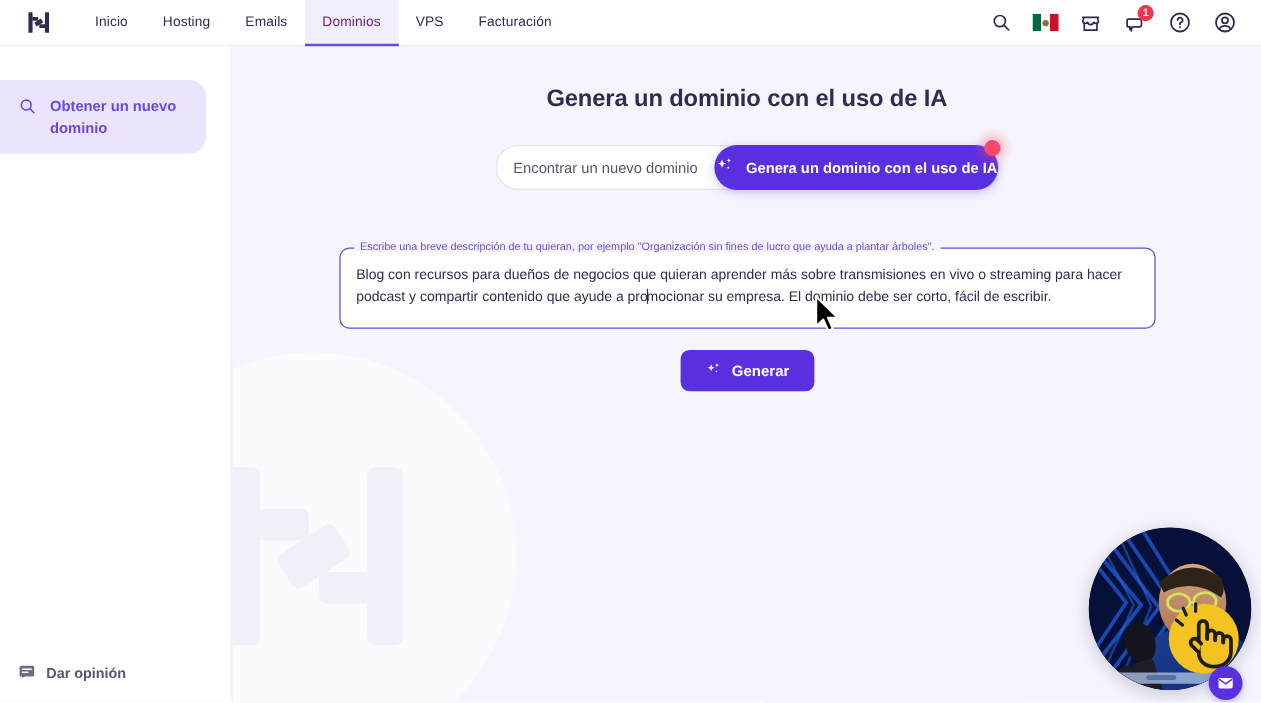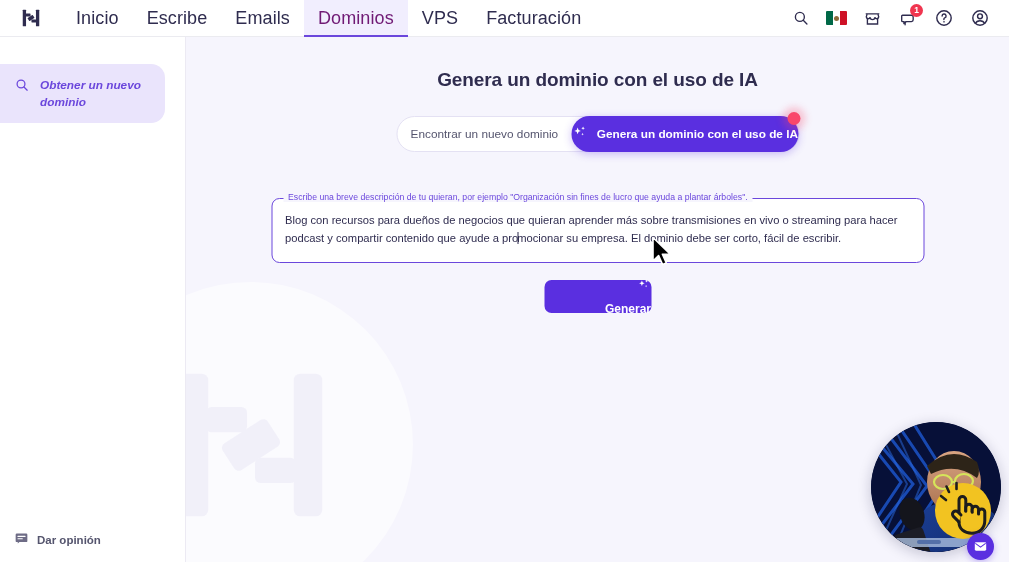--- a/index.html
+++ b/index.html
@@ -23,21 +23,21 @@
   .logo-wrap {
     width: 62px; display: flex; align-items: center; justify-content: center;
     cursor: pointer;
   }
   .logo-wrap svg { display: block; }
 
   .nav-items { display: flex; align-items: stretch; }
   .nav-item {
     display: flex; align-items: center; justify-content: center;
     padding: 0 14px;
-    font-size: 18px; color: #2f2c4f; letter-spacing: .1px;
+    font-size: 11px; color: #2f2c4f; letter-spacing: .1px;
     cursor: pointer; position: relative;
     white-space: nowrap;
   }
   .nav-item.active {
     color: #701a75; background: #f1eefe;
   }
   .nav-item.active::after {
     content: ""; position: absolute; left: 0; right: 0; bottom: -1px;
     height: 2px; background: #6b47dc;
   }
@@ -91,21 +91,21 @@
     font-size: 11.8px; color: #55556e; line-height: 1.45;
   }
   .side-item.active {
     background: #eae4fc; color: #6b47dc; font-weight: bold;
   }
   .side-icon {
     width: 16px; height: 16px; flex: 0 0 16px;
     display: flex; align-items: center; justify-content: center;
     margin-top: 1px;
   }
-  .side-label { padding-top: 1px; font-style: italic; }
+  .side-label { padding-top: 1px; }
 
   .feedback {
     position: absolute; left: 14px; bottom: 14px;
     display: flex; align-items: center; gap: 8px;
     font-size: 11.5px; font-weight: bold; color: #55556e;
     cursor: pointer;
   }
 
   
   .main {
@@ -191,25 +191,24 @@
     background: #2f2c4f; vertical-align: -2px;
     margin: 0 -1px;
   }
 
   .gen-btn {
     position: absolute; top: 243px; left: 50%;
     transform: translateX(-50%);
     width: 107px; height: 33px;
     background: #5a2fe0; color: #ffffff;
     border: none; border-radius: 7px;
-    display: flex; align-items: flex-end; justify-content: center;
+    display: flex; align-items: center; justify-content: center;
     gap: 7px; font-size: 12px; font-weight: bold;
     font-family: "Liberation Sans", sans-serif;
     cursor: pointer;
-    flex-direction: column;
   }
 
   
   .cursor-arrow {
     position: absolute; left: 465px; top: 199px;
     width: 24px; height: 34px; pointer-events: none; z-index: 60;
   }
 
   
   .video-widget {
@@ -252,21 +251,21 @@
         <rect x="8.6" y="10" width="6.8" height="4" rx="0.5" transform="rotate(-33 12 12)"></rect>
       </g>
     </svg>
   </div>
 
   <div class="nav-items">
     <div class="nav-item">
         <span>Inicio</span>
       </div>
     <div class="nav-item">
-        <span>Escribe</span>
+        <span>Hosting</span>
       </div>
     <div class="nav-item">
         <span>Emails</span>
       </div>
     <div class="nav-item active">
         <span>Dominios</span>
       </div>
     <div class="nav-item">
         <span>VPS</span>
       </div>

